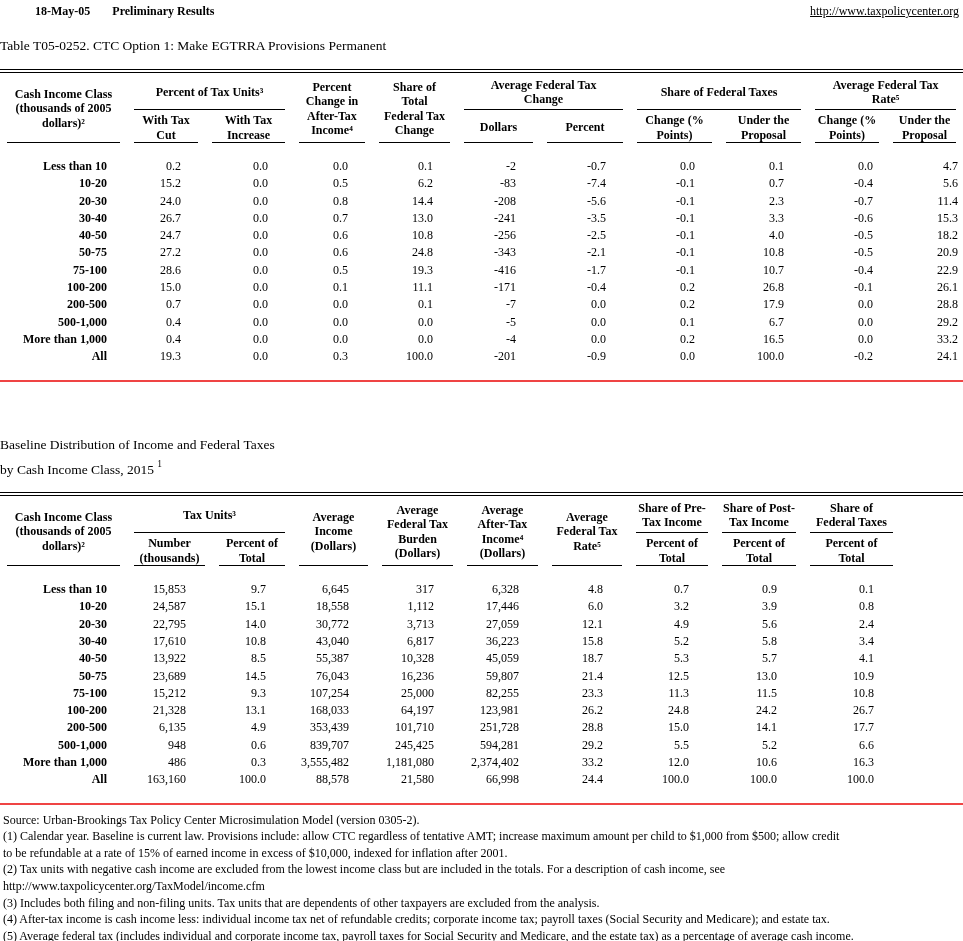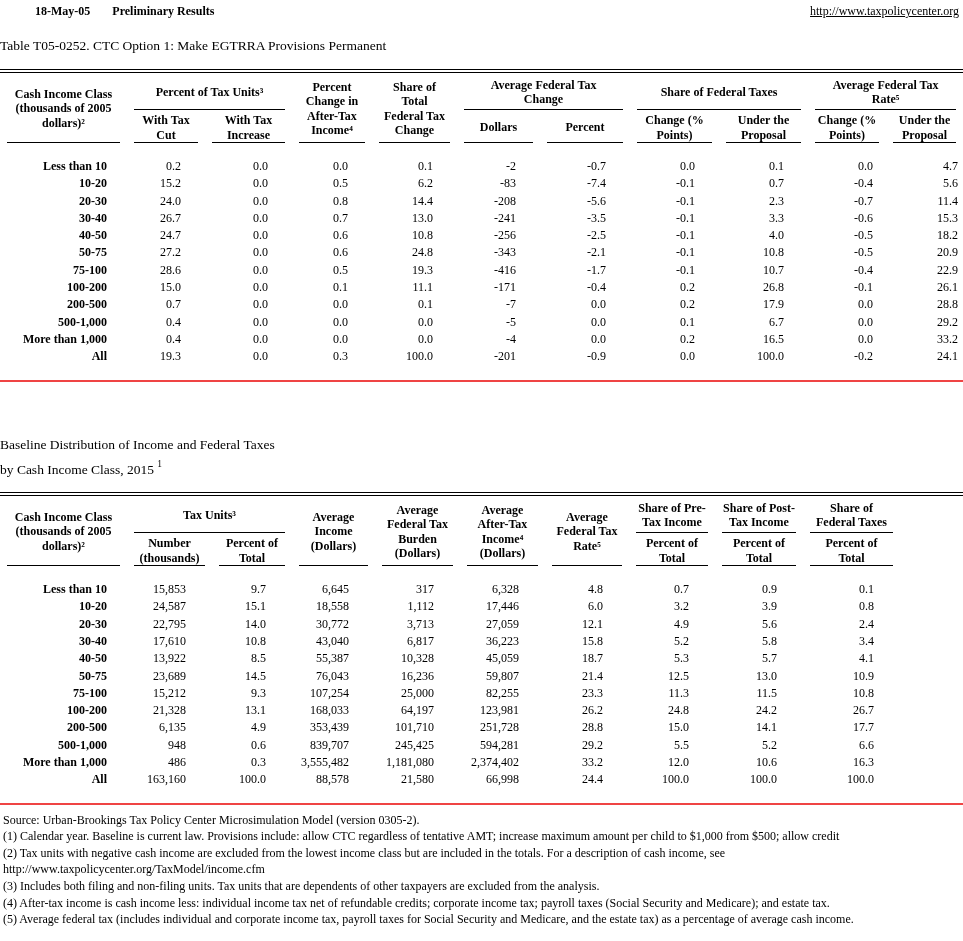--- a/index.html
+++ b/index.html
@@ -491,18 +491,19 @@
           <td>100.0</td>
           <td></td>
         </tr>
       </tbody>
 </table>
 </div>
 
 <div class="footnotes">
   <div>Source: Urban-Brookings Tax Policy Center Microsimulation Model (version 0305-2).</div>
   <div>(1) Calendar year. Baseline is current law. Provisions include: allow CTC regardless of tentative AMT; increase maximum amount per child to $1,000 from $500; allow credit</div>
+  <div>to be refundable at a rate of 15% of earned income in excess of $10,000, indexed for inflation after 2001.</div>
   <div>(2) Tax units with negative cash income are excluded from the lowest income class but are included in the totals. For a description of cash income, see</div>
   <div>http://www.taxpolicycenter.org/TaxModel/income.cfm</div>
   <div>(3) Includes both filing and non-filing units.  Tax units that are dependents of other taxpayers are excluded from the analysis.</div>
   <div>(4) After-tax income is cash income less: individual income tax net of refundable credits; corporate income tax; payroll taxes (Social Security and Medicare); and estate tax.</div>
   <div>(5) Average federal tax (includes individual and corporate income tax, payroll taxes for Social Security and Medicare, and the estate tax) as a percentage of average cash income.</div>
 </div>
 
 </body></html>

